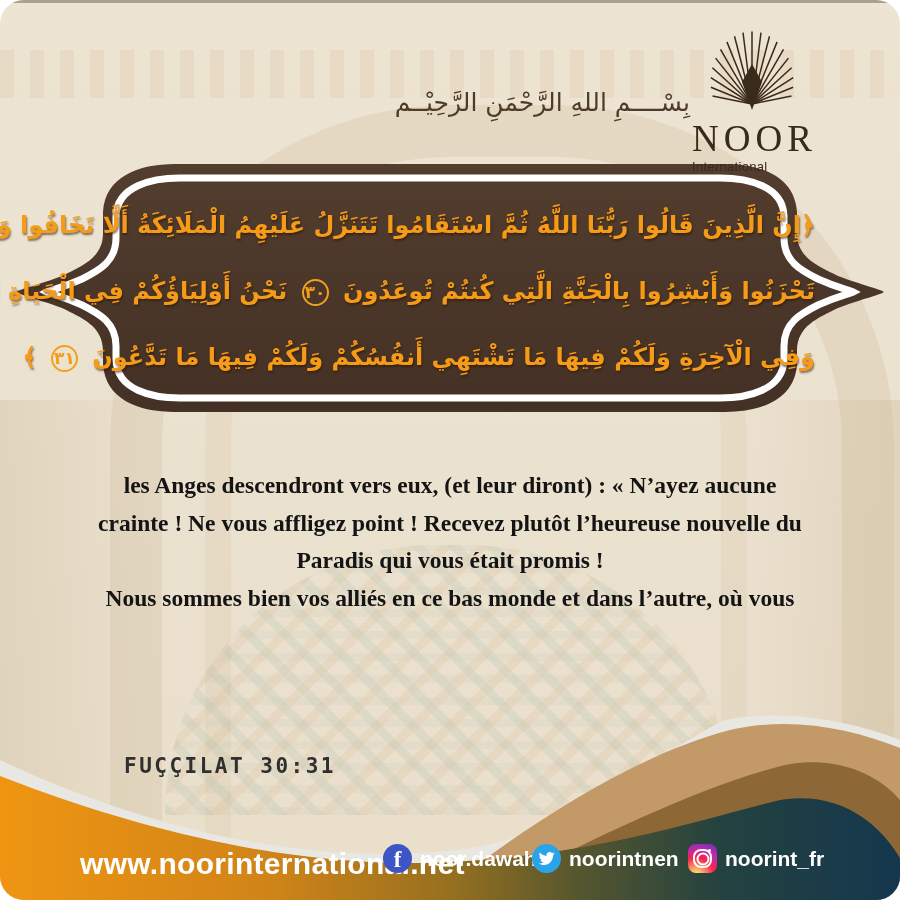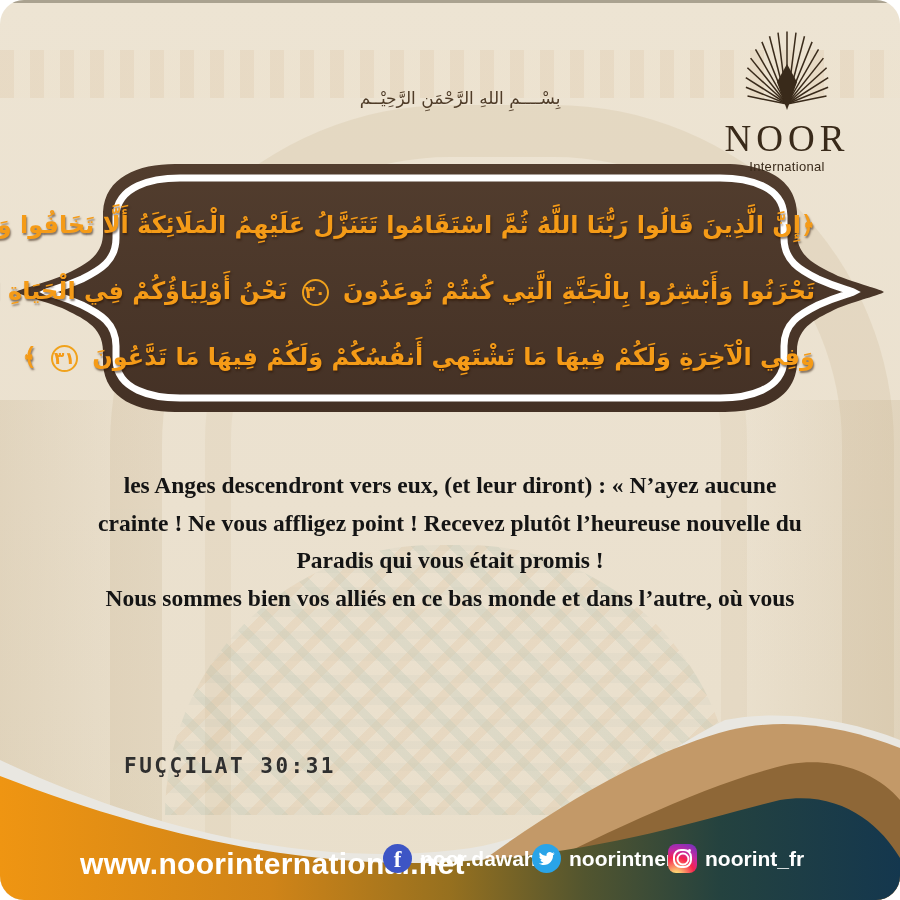--- a/index.html
+++ b/index.html
@@ -29,26 +29,26 @@
       repeating-linear-gradient(45deg, rgba(122,164,149,.38) 0 9px, rgba(0,0,0,0) 9px 26px),
       repeating-linear-gradient(-45deg, rgba(204,148,86,.34) 0 9px, rgba(0,0,0,0) 9px 26px),
       repeating-linear-gradient(0deg, rgba(150,170,160,.22) 0 8px, rgba(0,0,0,0) 8px 22px); }
   .pillar-l { left:0; top:400px; bottom:0; width:160px;
     background:linear-gradient(90deg, rgba(198,178,142,.28), rgba(232,222,200,0)); }
   .pillar-r { right:0; top:400px; bottom:0; width:160px;
     background:linear-gradient(-90deg, rgba(198,178,142,.28), rgba(232,222,200,0)); }
 
   
   .bismillah { position:absolute; left:230px; top:88px; width:460px; z-index:3;
-    direction:rtl; text-align:center; white-space:nowrap;
-    font-family:"DejaVu Sans",sans-serif; font-size:17px; color:#4f3c28; }
+    direction:rtl; white-space:nowrap;
+    font-family:"DejaVu Sans",sans-serif; font-size:25px; color:#4f3c28; }
 
   
   .logo { position:absolute; right:18px; top:24px; width:190px; z-index:3;
-    text-align:center; color:#392a1a; }
+    color:#392a1a; }
   .logo-name { font-family:"Liberation Serif",serif; font-size:37px;
     letter-spacing:5px; line-height:1; margin-top:2px; }
   .logo-sub { font-size:13px; margin-top:2px; letter-spacing:.3px; }
 
   
   .frame { position:absolute; left:0; top:158px; z-index:2; }
 
   .ayat { position:absolute; left:85px; right:85px; top:192px; z-index:3;
     direction:rtl; text-align:center; color:#f59b17;
     font-family:"DejaVu Sans",sans-serif; font-weight:bold; font-size:24px; }
@@ -71,21 +71,21 @@
 
   
   .wave { position:absolute; left:0; top:700px; z-index:2; }
 
   
   .footer { position:absolute; left:0; right:0; top:838px; height:44px; z-index:4;
     color:#fff; font-weight:bold; }
   .site { position:absolute; left:80px; top:9px; font-size:30px; letter-spacing:.3px; }
   .s-item { position:absolute; top:6px; display:flex; align-items:center; gap:8px;
     font-size:21px; }
-  .s-fb { left:383px; } .s-tw { left:532px; } .s-ig { left:668px; }
+  .s-fb { left:383px; } .s-tw { left:532px; } .s-ig { left:688px; }
   .icon { width:29px; height:29px; border-radius:50%; display:flex;
     align-items:center; justify-content:center; flex:0 0 auto; }
   .fb { background:#3d55c5; }
   .fb::after { content:"f"; font-family:"Liberation Serif",serif; font-size:23px;
     font-weight:bold; color:#fff; margin-top:3px; }
   .tw { background:#2aa4e8; }
   .ig { border-radius:8px; position:relative;
     background:radial-gradient(circle at 28% 110%, #fed373 10%, #f6234e 48%,
       #c32aa3 68%, #7232bd 95%); }
   .ig::before { content:""; position:absolute; inset:5px; border:2px solid #fff;

